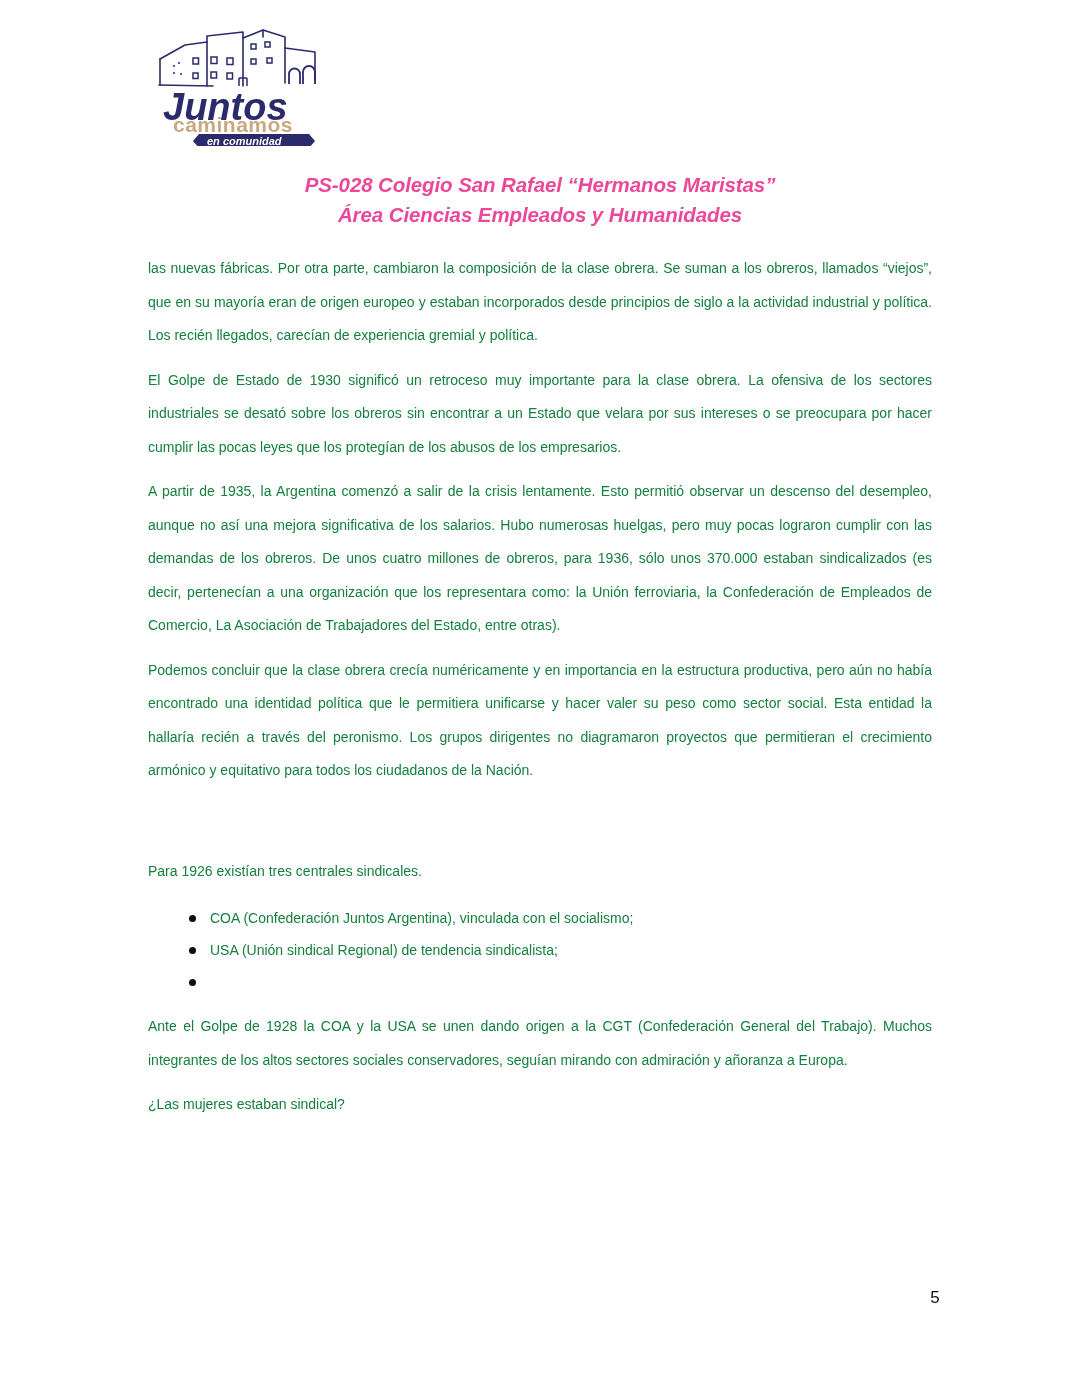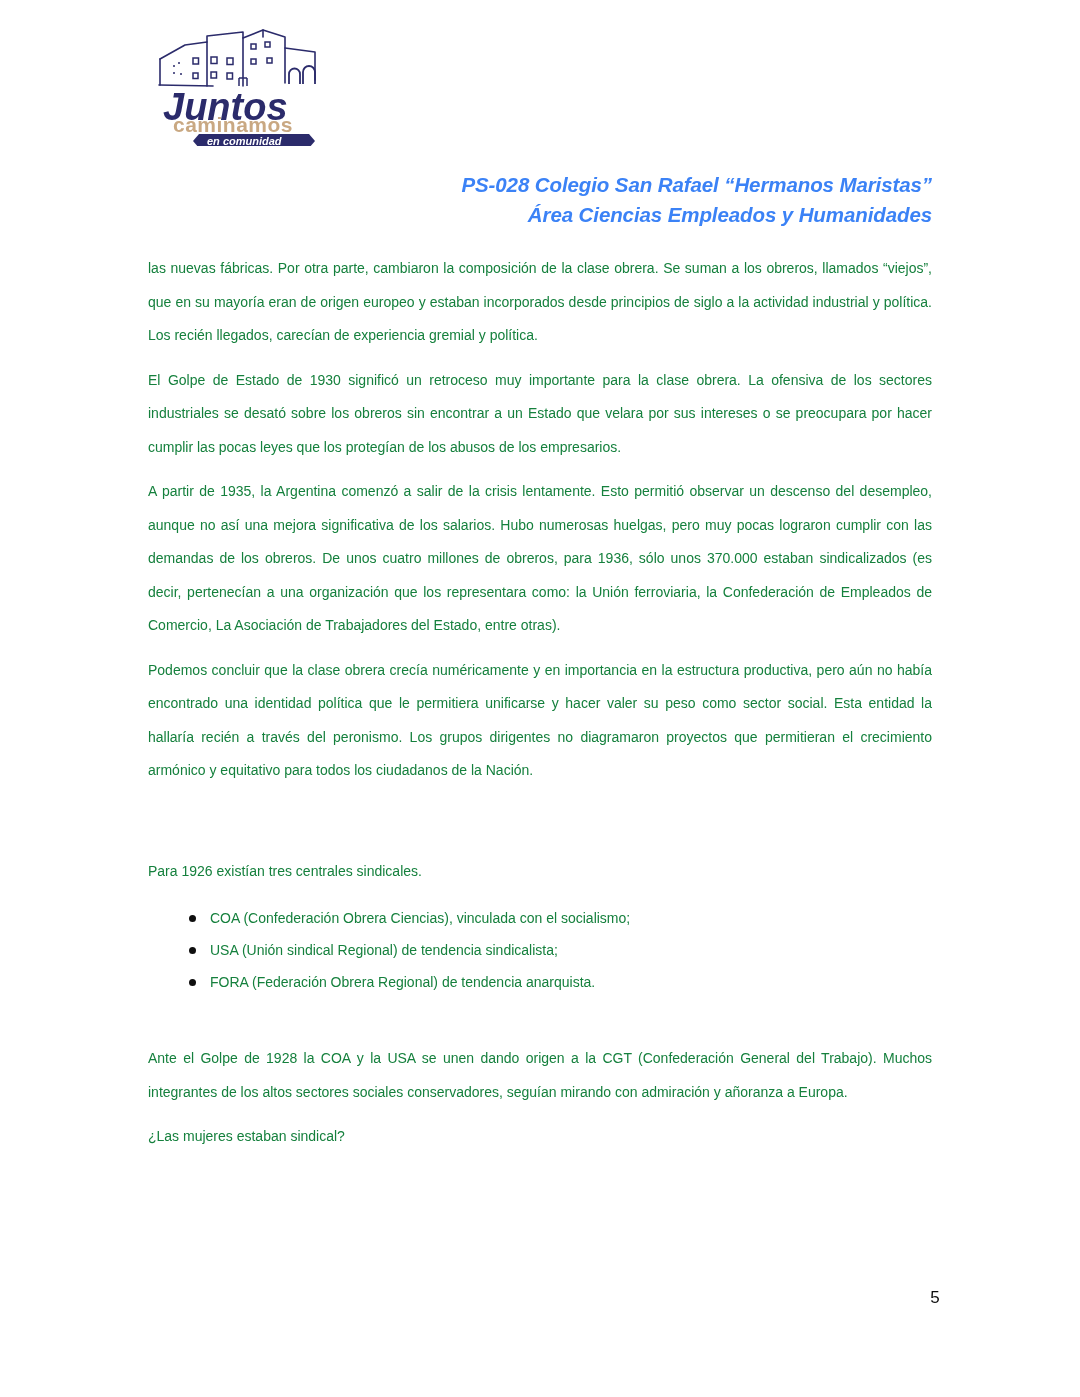--- a/index.html
+++ b/index.html
@@ -29,22 +29,22 @@
     height: 118px;
   }
   .logo-svg { display: block; width: 180px; height: 118px; }
 
   
   .heading {
     position: absolute;
     left: 148px;
     top: 170px;
     width: 784px;
-    text-align: right;
-    color: #3b82f6;
+    text-align: center;
+    color: #ec4899;
     font-weight: bold;
     font-style: italic;
     font-size: 20.5px;
     line-height: 30px;
     letter-spacing: -0.1px;
   }
   .heading .line { display: block; white-space: nowrap; }
 
   
   .content {
@@ -180,29 +180,28 @@
 
     <div class="spacer-lg"></div>
 
     <p class="plain">Para 1926 existían tres centrales sindicales.</p>
 
     <div class="spacer-sm"></div>
 
     <ul class="bullets">
       <li>
         <span class="dot"></span>
-        <span>COA (Confederación Obrera Ciencias), vinculada con el socialismo;</span>
+        <span>COA (Confederación Juntos Argentina), vinculada con el socialismo;</span>
       </li>
       <li>
         <span class="dot"></span>
         <span>USA (Unión sindical Regional) de tendencia sindicalista;</span>
       </li>
       <li>
         <span class="dot"></span>
-        <span>FORA (Federación Obrera Regional) de tendencia anarquista.</span>
       </li>
     </ul>
 
     <div class="spacer-md"></div>
 
     <p class="para">Ante el Golpe de 1928 la COA y la USA se unen dando origen a la CGT (Confederación General del Trabajo). Muchos integrantes de los altos sectores sociales conservadores, seguían mirando con admiración y añoranza a Europa.</p>
 
     <p class="plain">¿Las mujeres estaban sindical?</p>
 
   </div>

